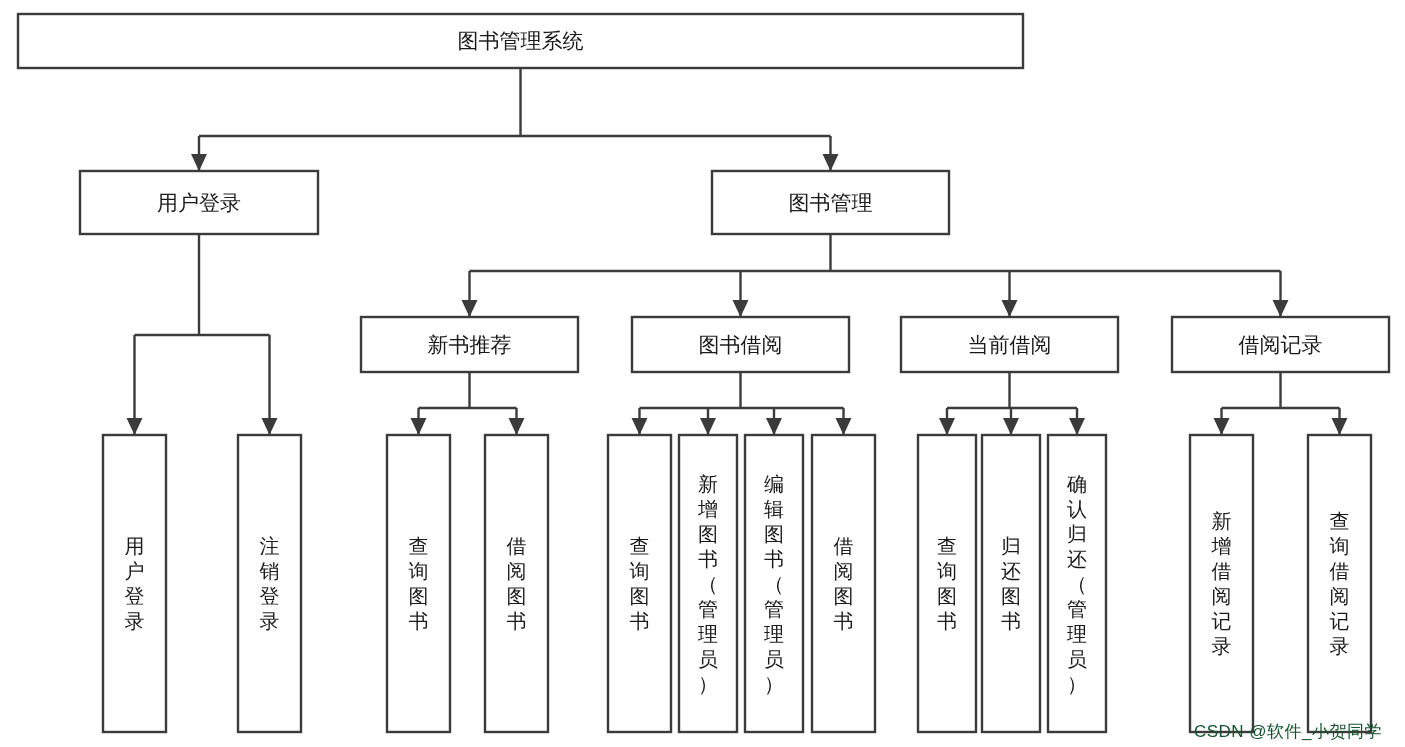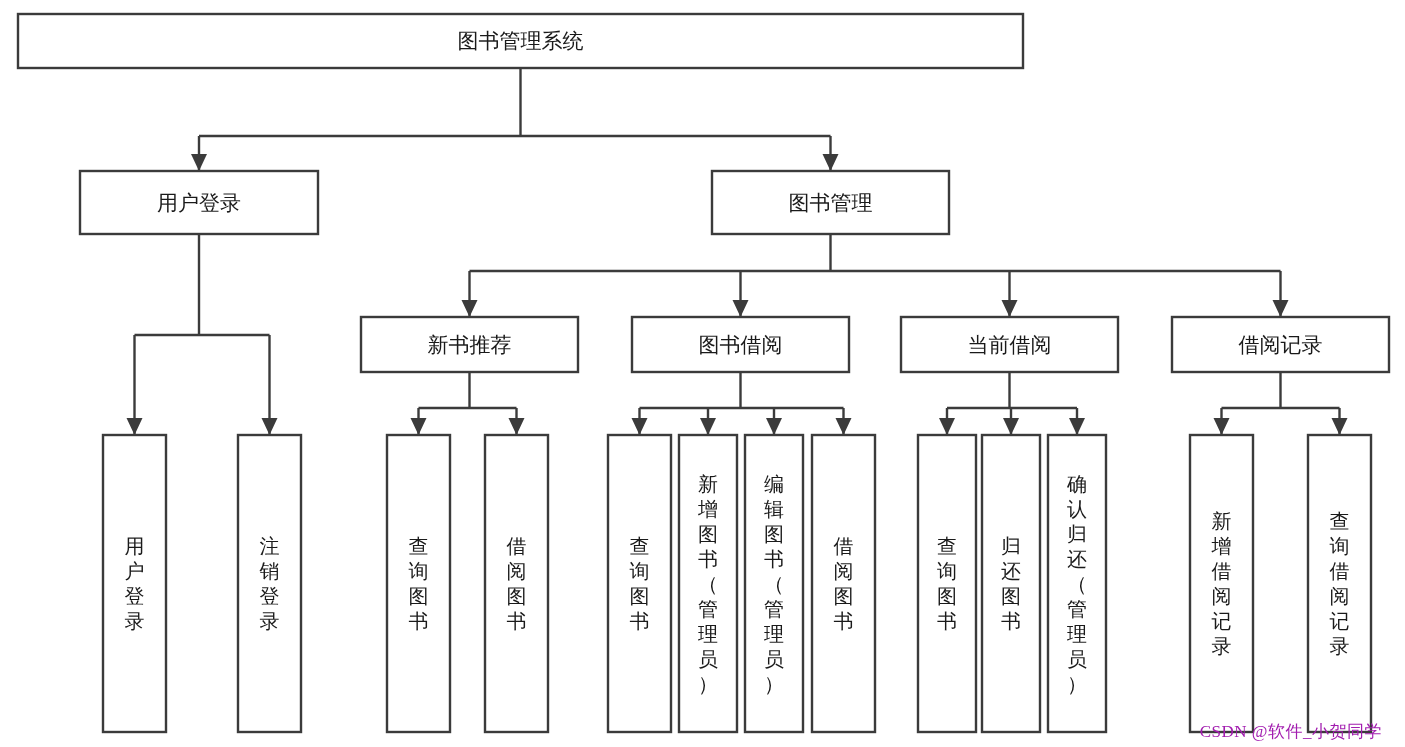--- a/index.html
+++ b/index.html
@@ -51,23 +51,23 @@
   .node-label-v {
     font-family: "DejaVu Sans", "Liberation Sans", sans-serif;
     font-size: 20px;
     fill: #1a1a1a;
     text-anchor: middle;
   }
   .watermark {
     position: absolute;
     right: 8px;
     bottom: 4px;
-    font-family: Liberation Serif, serif;
+    font-family: Liberation Sans, sans-serif;
     font-size: 17px;
-    color: #a21caf;
+    color: #14532d;
     white-space: nowrap;
     letter-spacing: 0.5px;
   }
 </style>
 </head>
 <body>
 
 <div id="diagram-root">
   <svg class="diagram" viewBox="0 0 1405 747" xmlns="http://www.w3.org/2000/svg">
     <g id="connectors-layer">

